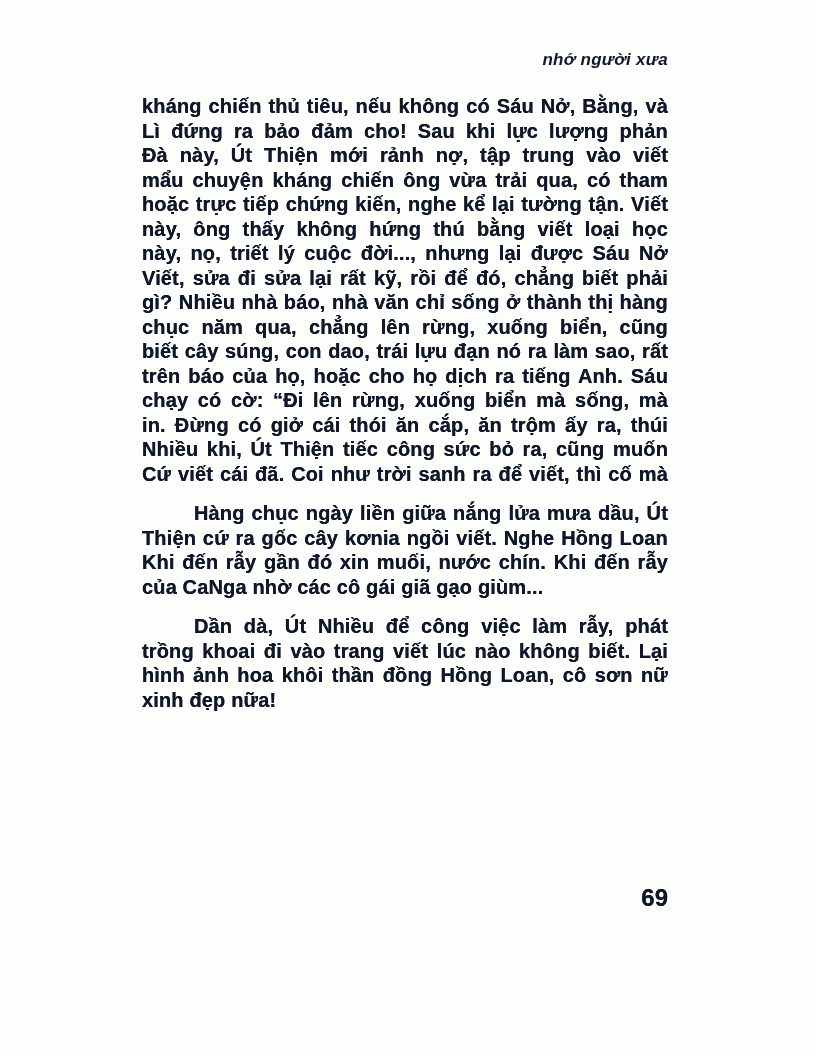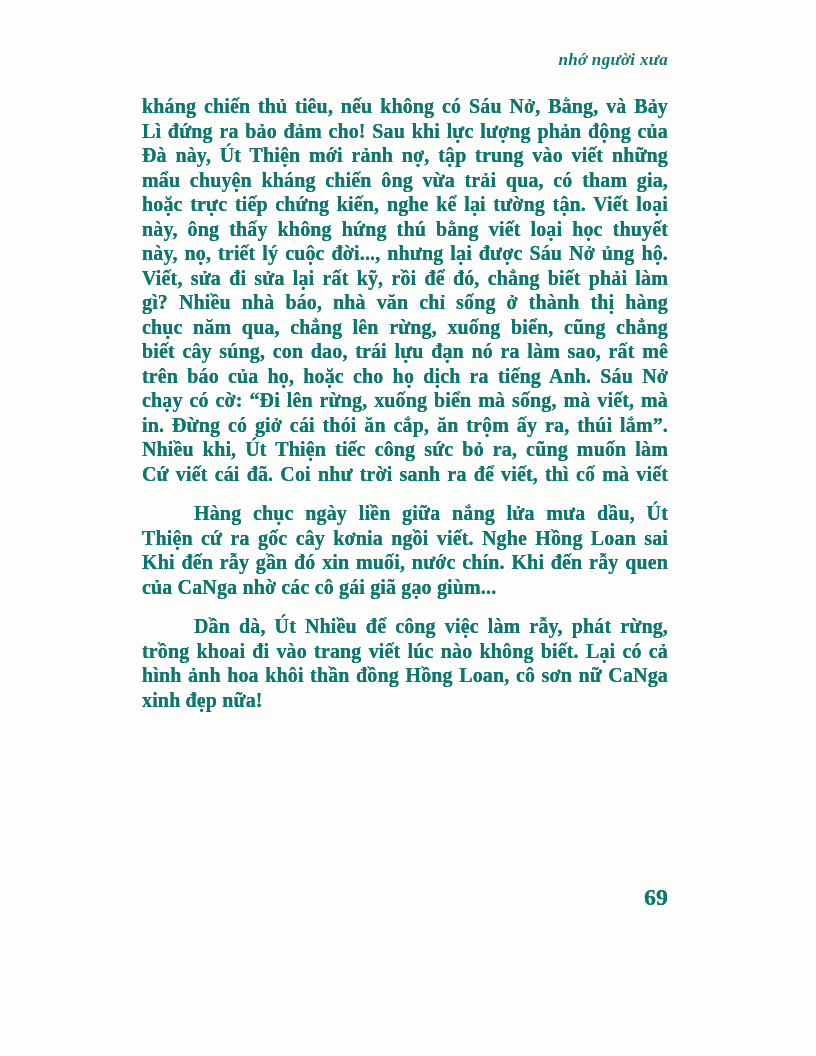--- a/index.html
+++ b/index.html
@@ -5,22 +5,22 @@
   html, body {
     margin: 0;
     padding: 0;
     background: #ffffff;
   }
   .page {
     position: relative;
     width: 816px;
     height: 1056px;
     background: #fdfdfb;
-    color: #0f766e;
-    font-family: Liberation Serif, serif;
+    color: #0f172a;
+    font-family: Liberation Sans, sans-serif;
     font-weight: 700;
     overflow: hidden;
   }
   .running-header {
     position: absolute;
     top: 50px;
     left: 142px;
     width: 526px;
     text-align: right;
     font-style: italic;

